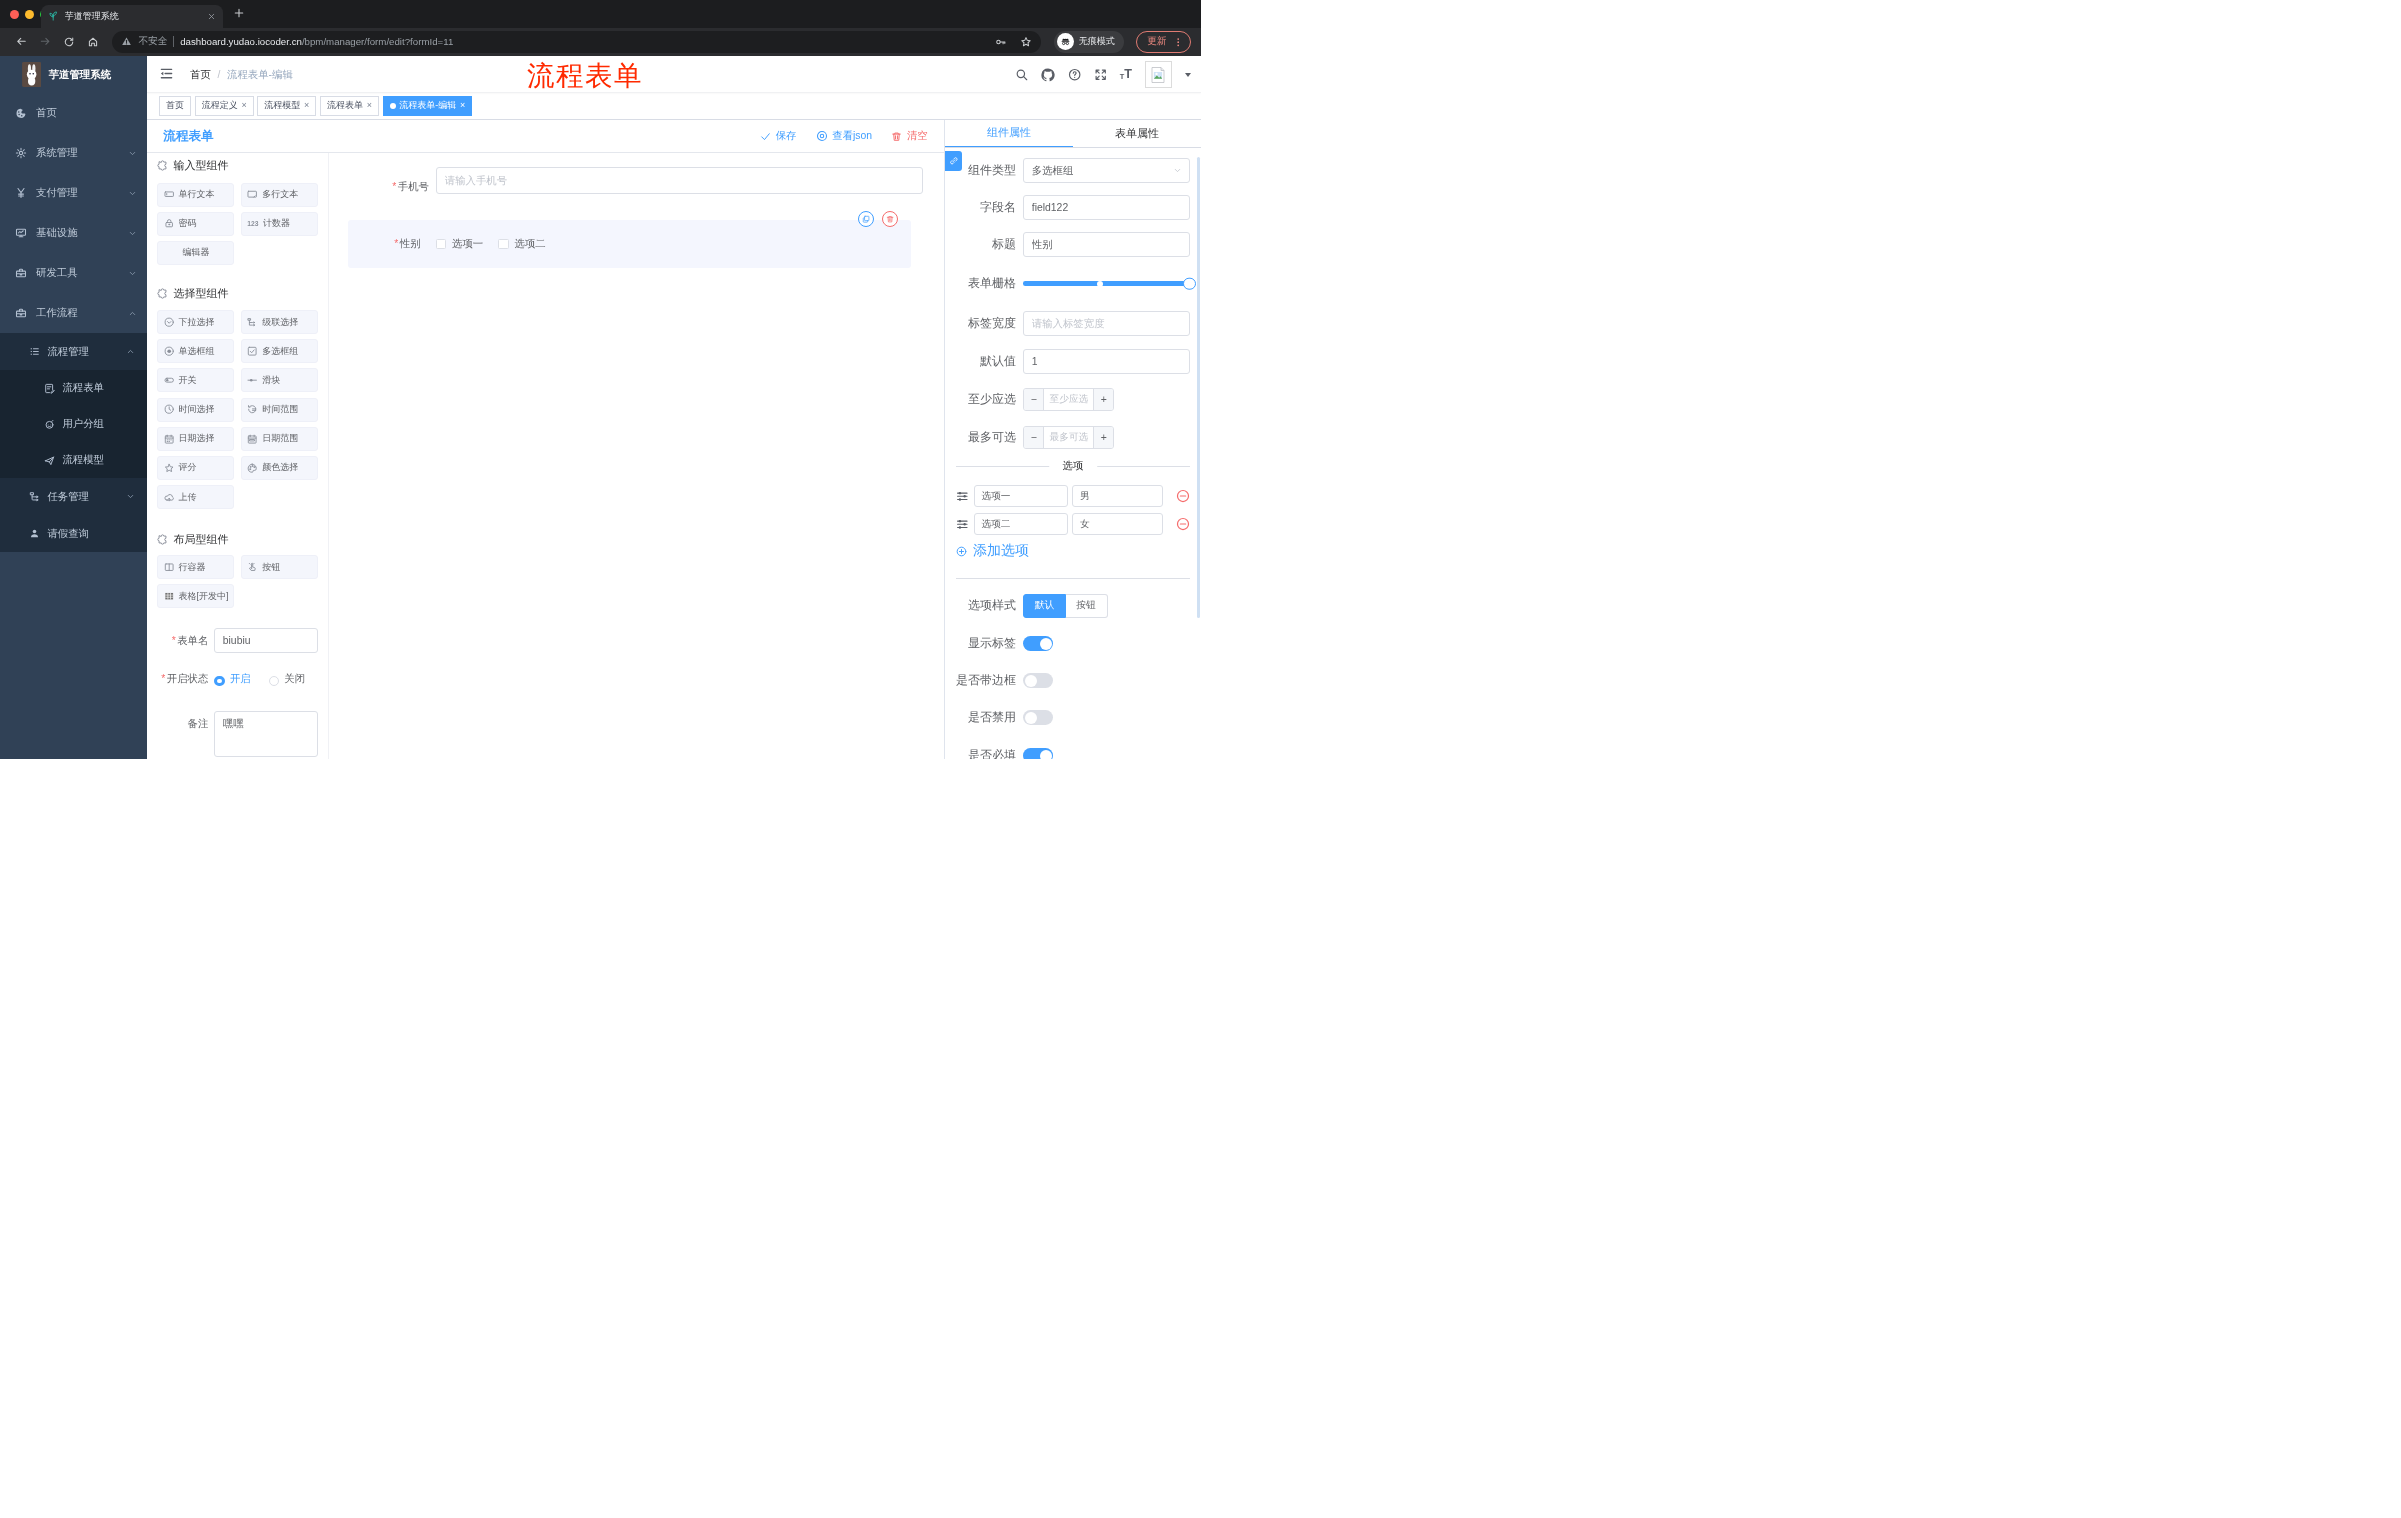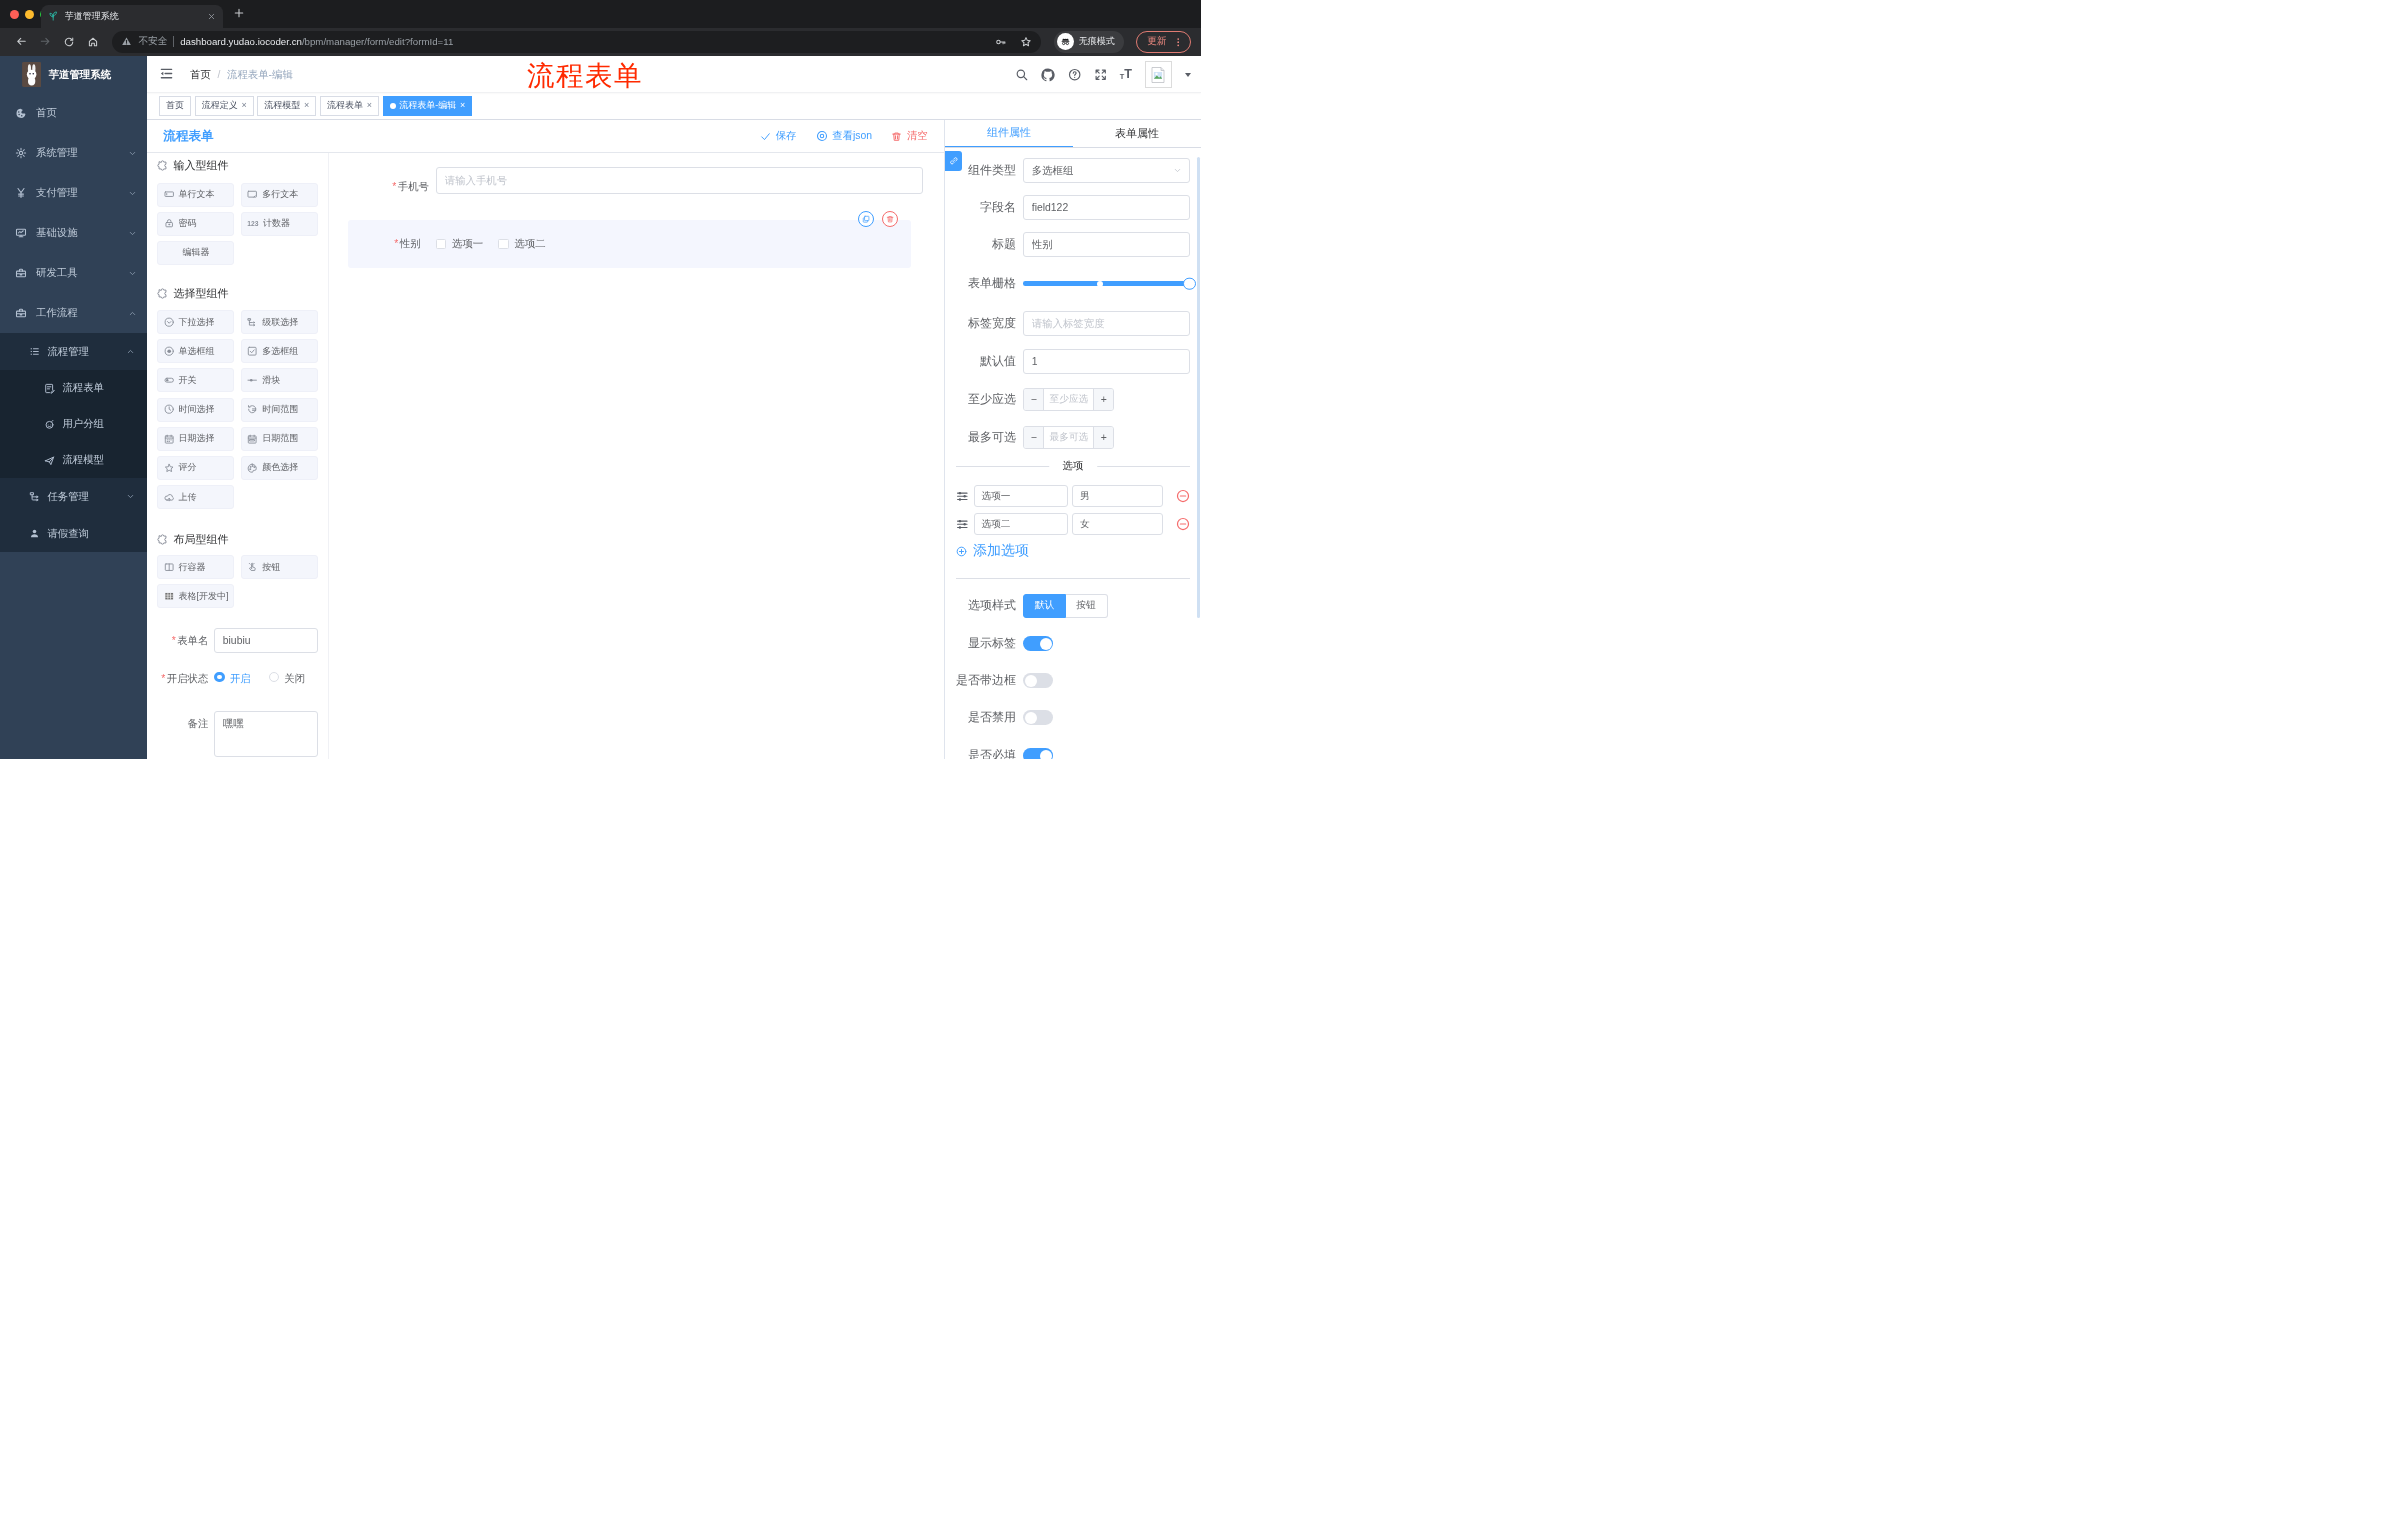--- a/index.html
+++ b/index.html
@@ -79,21 +79,21 @@
   .cbtn{width:77px;height:24px;background:#f4f6fc;border:0.7px solid #eef0f8;border-radius:3px;display:flex;align-items:center;gap:4.5px;padding:0 5.2px;font-size:9px;color:#606266;white-space:nowrap}
   .cbtn .cic{color:#8a8f99;flex-shrink:0}
   .cbtn.center{justify-content:center}
   .c123{font-size:6.7px;font-weight:bold;color:#8a8f99}
   .mrow{position:absolute;left:10.4px;right:9.7px;display:flex;align-items:center}
   .mlabel{width:51px;text-align:right;margin-right:6px;font-size:10.4px;color:#606266;flex-shrink:0;white-space:nowrap}
   .req{color:#f56c6c;margin-right:1.5px}
   .einput{flex:1;height:25px;border:0.7px solid #dcdfe6;border-radius:3px;padding:0 7.4px;font-size:10.4px;color:#606266;background:#fff;outline:none;font-family:inherit;min-width:0}
   .einput::placeholder{color:#c0c4cc}
   .rgroup{display:flex;align-items:center;gap:18px}
-  .ritem{display:flex;align-items:flex-start;gap:5.2px;font-size:10.4px;color:#606266}
+  .ritem{display:flex;align-items:flex-end;gap:5.2px;font-size:10.4px;color:#606266}
   .rdo{width:10.4px;height:10.4px;border-radius:50%;border:0.7px solid #dcdfe6;background:#fff}
   .rdo.on{border:3px solid #409eff}
   .ritem.on{color:#409eff}
   .etextarea{flex:1;height:46px;border:0.7px solid #dcdfe6;border-radius:3px;padding:4.5px 7.4px;font-size:10.4px;color:#606266;resize:none;outline:none;font-family:inherit}
 
   
   .canvas{position:absolute;left:329px;top:152px;width:614px;height:607px;background:#fff;overflow:hidden}
   .canvas-row{position:absolute;top:15px;left:48px;right:20px;height:27px;display:flex;align-items:flex-end}
   .clabel{width:52px;text-align:right;margin-right:7.4px;font-size:10.4px;color:#606266;white-space:nowrap;flex-shrink:0}
   .gblock{position:absolute;left:19.3px;top:68px;width:563px;height:48px;background:#f4f6fe;border-radius:3px;display:flex;align-items:center;padding-left:46px;gap:15px}

